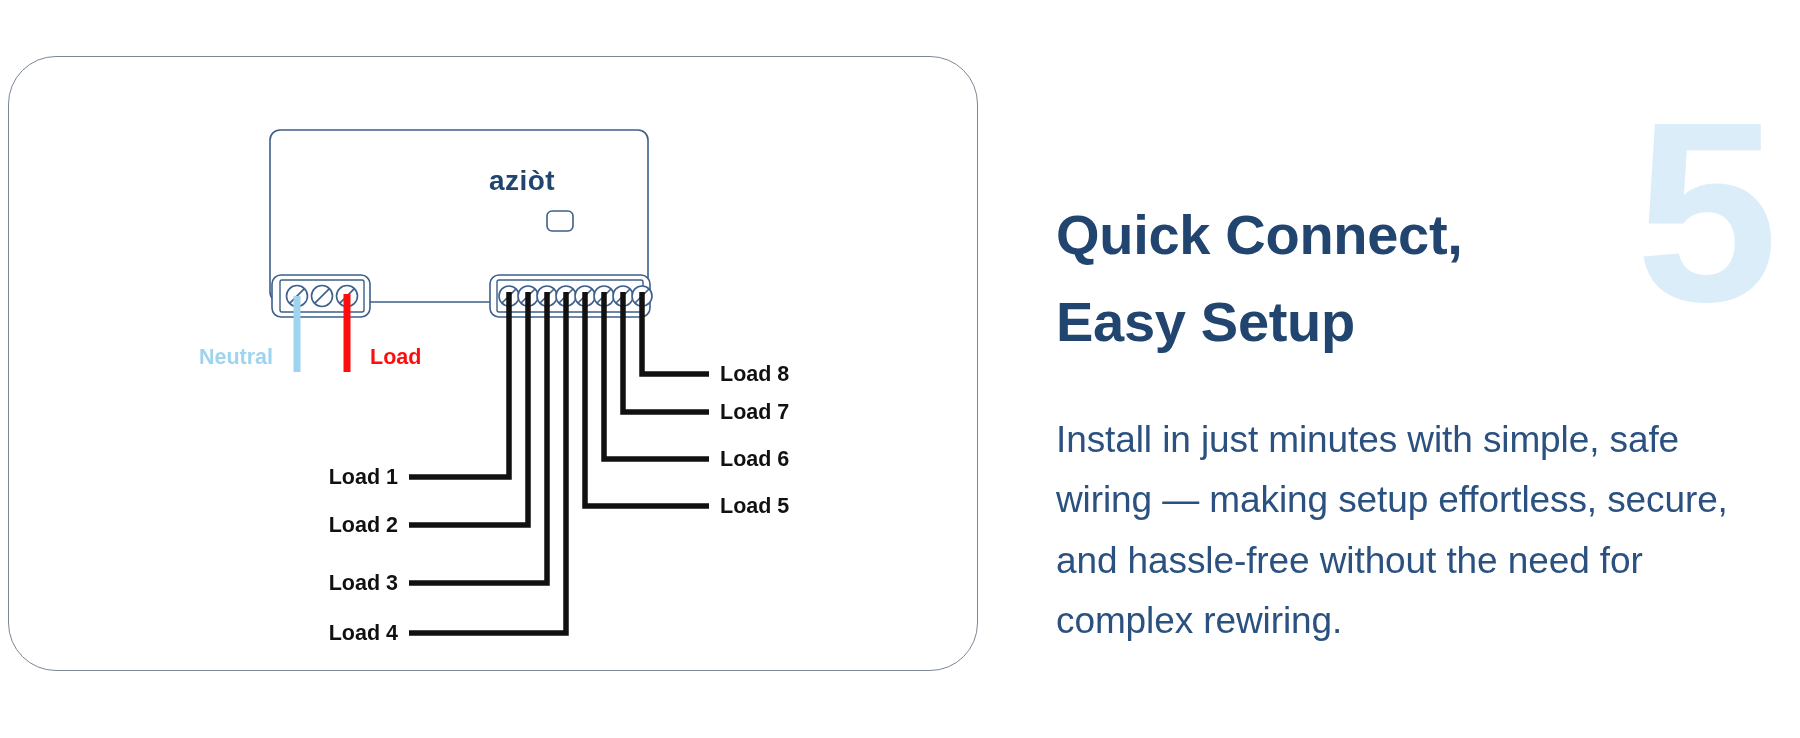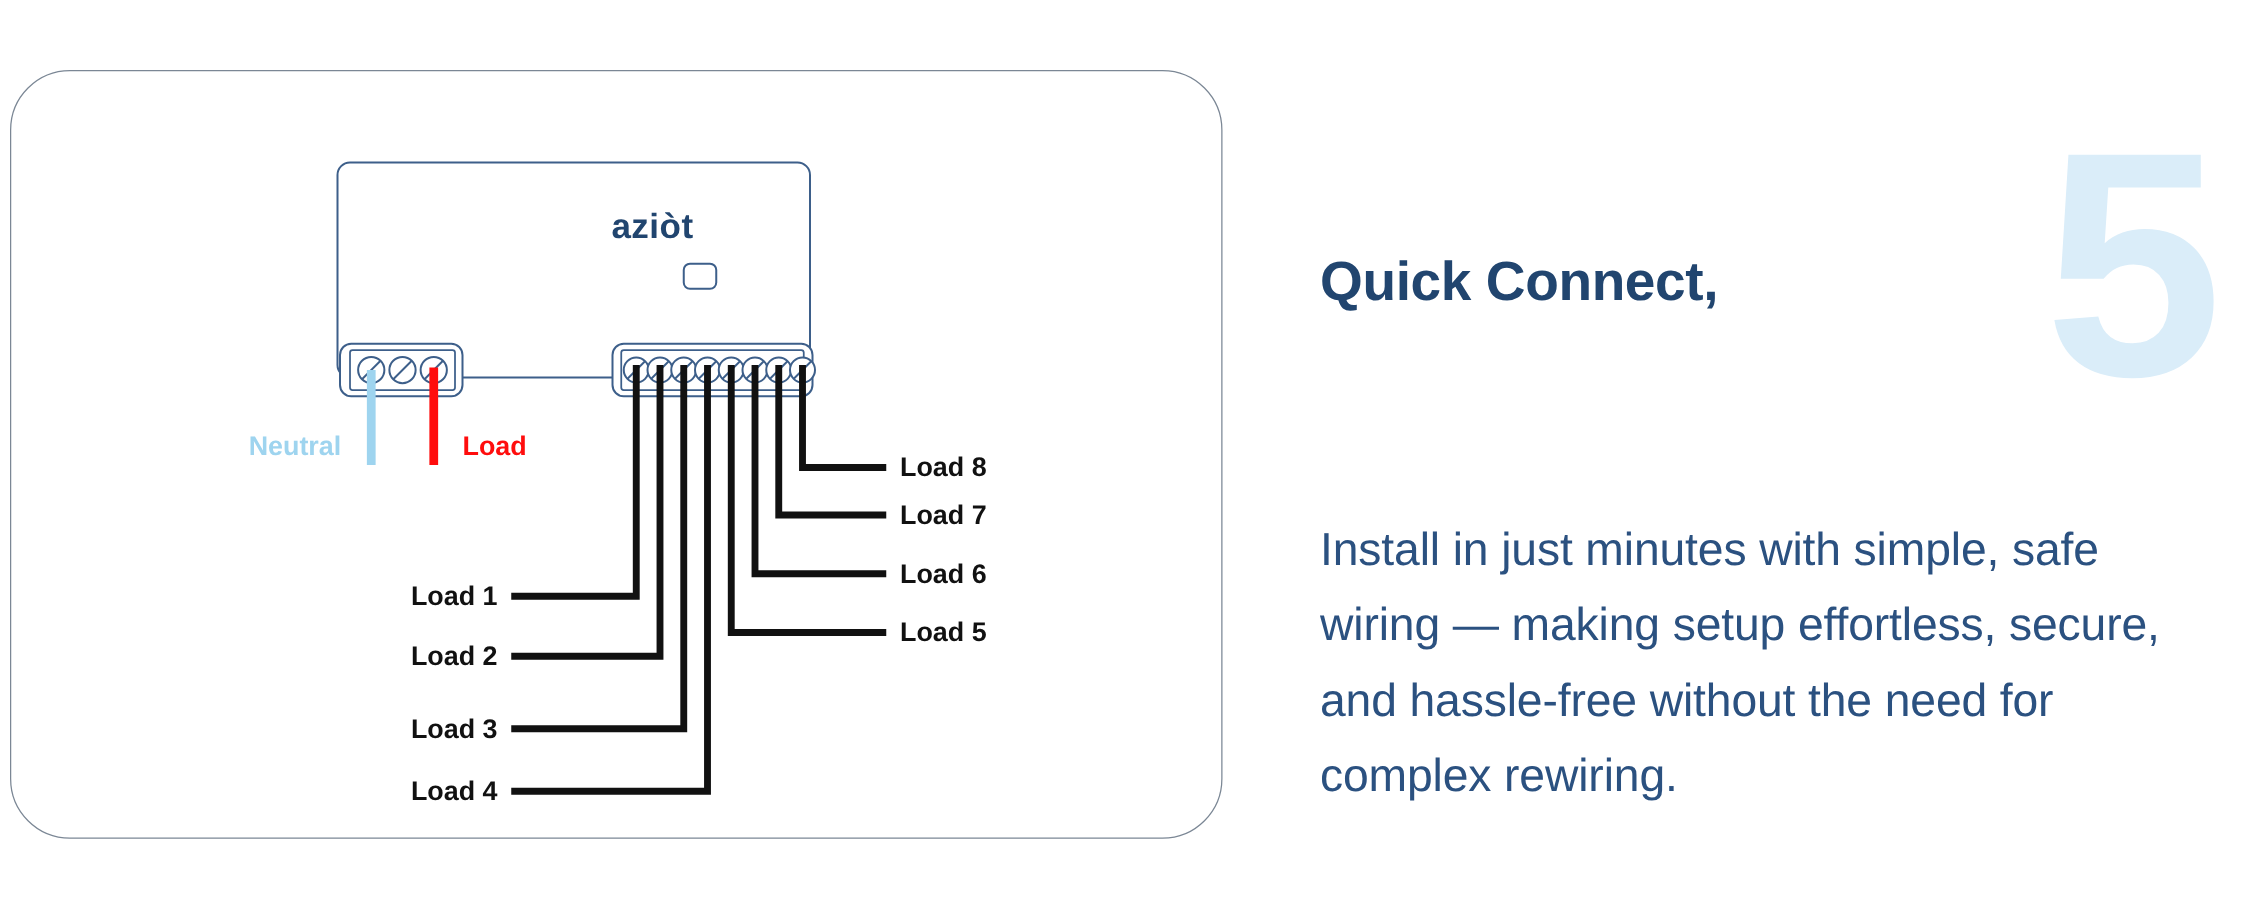--- a/index.html
+++ b/index.html
@@ -63,21 +63,21 @@
     color: #daedf9;
     line-height: 0.82;
     letter-spacing: -6px;
     user-select: none;
   }
 
   .headline {
     position: absolute;
     left: 0;
     top: 192px;
-    font-size: 44px;
+    font-size: 56px;
     font-weight: bold;
     color: #21456f;
     line-height: 1.55;
     letter-spacing: -0.3px;
     max-width: 560px;
   }
   .headline .hl-line { display: block; }
 
   .body-copy {
     position: absolute;
@@ -213,19 +213,20 @@
     </g>
 
   </svg>
 
   <div class="content">
 
     <div class="big-number">5</div>
 
     <div class="headline">
       <span class="hl-line">Quick Connect,</span>
+      <span class="hl-line">Easy Setup</span>
     </div>
 
     <div class="body-copy">Install in just minutes with simple, safe wiring — making setup effortless, secure, and hassle-free without the need for complex rewiring.</div>
 
   </div>
 
 </div>
 
 </body></html>

